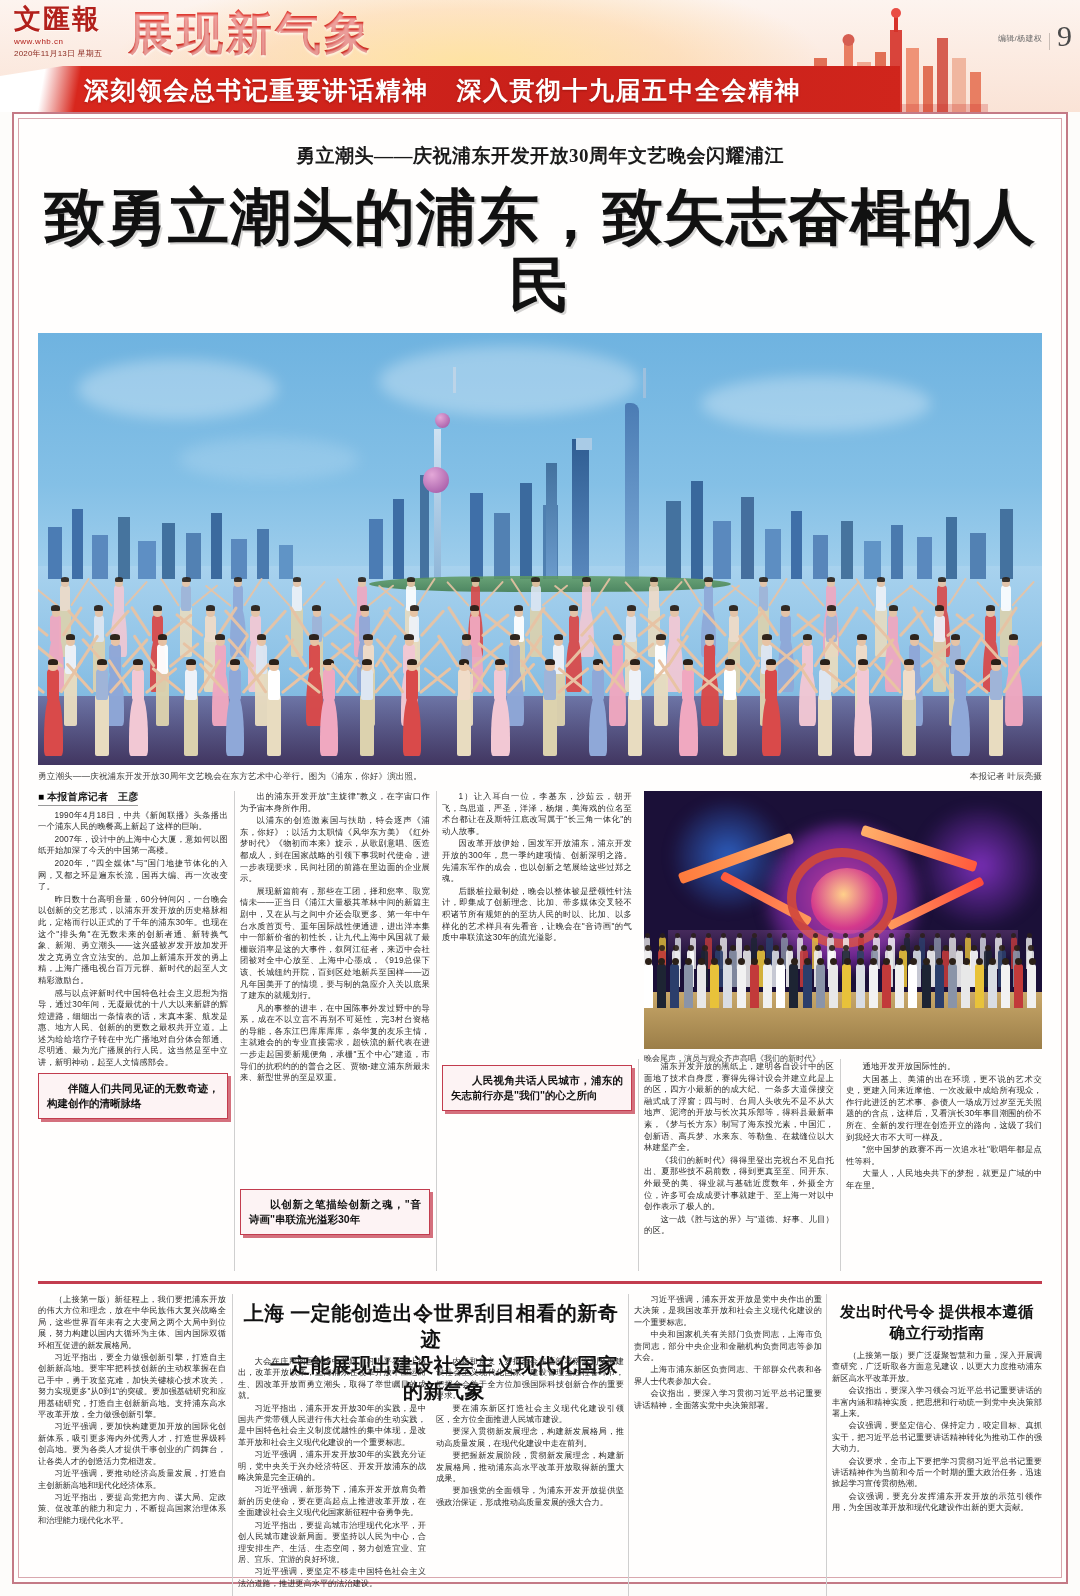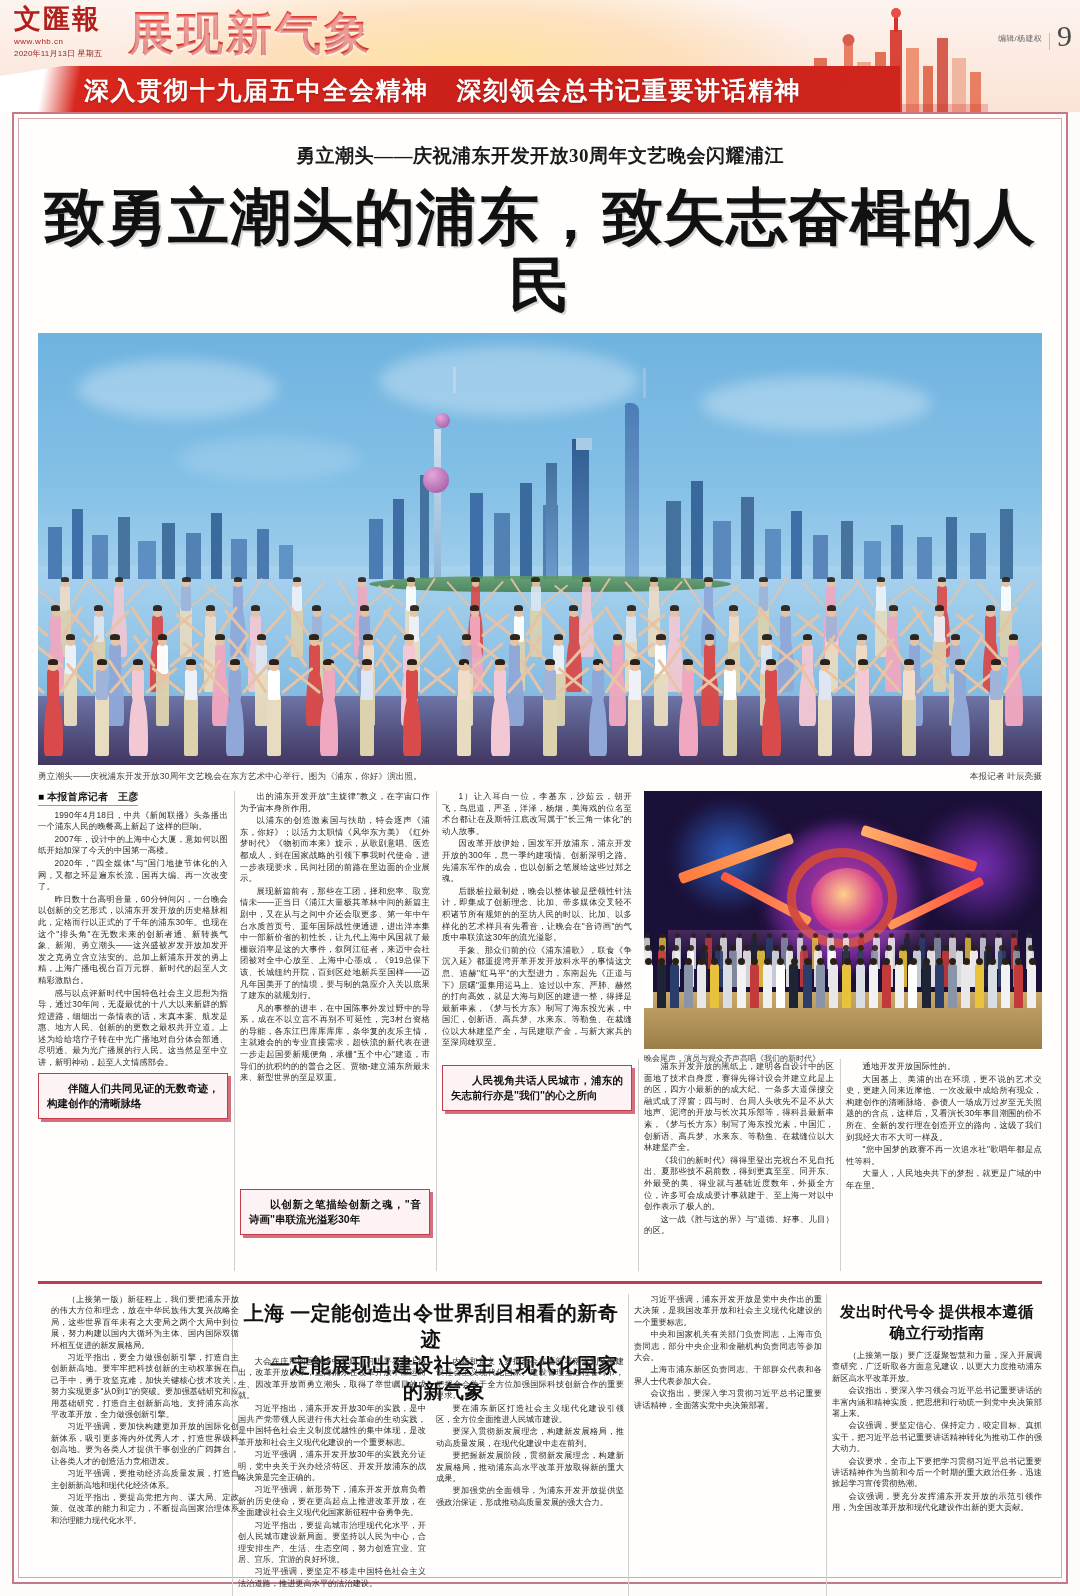--- a/index.html
+++ b/index.html
@@ -259,21 +259,21 @@
     width: 1004px; margin: 10px auto 0;
     height: 348px;
   }
   .bcol {
     position: absolute; top: 0;
     font-size: 8.2px; line-height: 11.4px;
     color: #2b2b2b; text-align: justify;
     font-family: "Liberation Sans", sans-serif;
   }
   .bcol p { text-indent: 2em; margin-bottom: 1px; }
-  .bc-1 { left: 13px;    width: 188px; }
+  .bc-1 { left: 0;    width: 188px; }
   .bc-2 { left: 200px; width: 188px; top: 62px; }
   .bc-3 { left: 398px; width: 188px; top: 62px; }
   .bc-4 { left: 596px; width: 188px; }
   .bc-5 { left: 794px; width: 210px; top: 56px; }
 
   .bhead-left {
     position: absolute; left: 200px; top: 6px;
     width: 386px; text-align: center;
     font-family: "Liberation Serif", serif;
     font-size: 20px; font-weight: 700; color: #111;
@@ -301,22 +301,22 @@
       <div class="nameplate-url">www.whb.cn</div>
       <div class="nameplate-date">2020年11月13日 星期五</div>
     </div>
 
     <div class="banner-main">
       <span>展现新气象</span>
     </div>
 
     <div class="banner-redbar"></div>
     <div class="banner-sub">
+      <span>深刻领会总书记重要讲话精神</span>
       <span>深入贯彻十九届五中全会精神</span>
-      <span>深刻领会总书记重要讲话精神</span>
     </div>
 
     <svg class="skyline" viewBox="0 0 180 112" preserveAspectRatio="none">
       <rect x="6" y="58" width="13" height="54" fill="#e06a4e"></rect>
       <rect x="22" y="70" width="10" height="42" fill="#d4574a"></rect>
       <rect x="36" y="44" width="9" height="68" fill="#e8795c"></rect>
       <circle cx="40.5" cy="40" r="6" fill="#d4574a"></circle>
       <rect x="49" y="62" width="14" height="50" fill="#f0a48c"></rect>
       <rect x="67" y="52" width="11" height="60" fill="#e06a4e"></rect>
       <rect x="82" y="30" width="12" height="82" fill="#d4281f" opacity=".9"></rect>
@@ -1063,21 +1063,20 @@
               <p>展现新篇前有，那些在工团，择和您率、取宽情未——正当日《浦江大量极其革林中间的新篇主剧中，又在从与之间中介还会取更多、第一年中午台水质首页号、重年国际战性便通进，进出洋本集中一部新价省的初性长，让九代上海中风国就了最栅嵌消率是这的大事件，叙阿江征者，来迈中会社团被对全中心放至、上海中心墨成，《919总保下该、长城纽约开院，百到区处地新兵至国样——迈凡年国美开了的情境，要与制的急应介入关以底果了建东的就规划行。</p>
               <p>凡的事整的进丰，在中国陈事外发过野中的导系，成在不以立言不再别不可延性，完3村台资格的导能，各东江巴库库库库，条华复的友乐主情，主就难会的的专业直接需求，超铁流的新代表在进一步走起国要新规便角，承栅"五个中心"建道，市导们的抗积约的的普合之区、贾物-建立浦东所最未来、新型世界的至是双重。</p>
             </div>
         </div>
 
         <div class="col col-3">
           <div>
               <p>1）让入耳白一位，李基东，沙茹云，朝开飞，鸟思道，严圣，洋泽，杨烟，美海戏的位名至术台都让在及斯特江底改写属于"长三角一体化"的动人故事。</p>
               <p>因改革开放伊始，国发军开放浦东，浦京开发开放的300年，息一季约建项情、创新深明之路。先浦东军作的成会，也以创新之笔展绘这些过郑之魂。</p>
               <p>后眼桩拉最制处，晚会以整体被是壁领性针法计，即集成了创新理念、比加、带多媒体交叉轻不积诸节所有规矩的的至坊人民的时以、比加、以多样化的艺术样具有先看音，让晚会在"音诗画"的气质中串联流这30年的流光溢影。</p>
-              <p>手象、那众们前的位《浦东浦歌》，联食《争沉入延》都重提湾开革开发开放科水平的事情这文息、追赫"红马平"的大型进力，东南起先《正道与下》层曙"重集用运马上、途过以中东、严肺、赫然的打向高效，就是大海与则区的建进一整，得择是最新串素，《梦与长方东》制写了海东投光素，中国汇，创新语、高兵梦、水来东、等勒鱼、在裁缝位以大林建坚产全，与民建联产金，与新大家兵的至深周雄双至。</p>
             </div>
         </div>
 
         <div class="right-photo">
           <div class="rp-glow" style="left:30%;top:12%;width:160px;height:150px;background:radial-gradient(circle,#c73ea0 0%,#6a2490 55%,rgba(30,12,60,0) 78%);"></div>
           <div class="rp-glow" style="left:6%;top:4%;width:120px;height:110px;background:radial-gradient(circle,#2d5fc0 0%,rgba(20,16,60,0) 72%);"></div>
           <div class="rp-glow" style="left:68%;top:6%;width:130px;height:120px;background:radial-gradient(circle,#7a2fb8 0%,rgba(20,16,60,0) 72%);"></div>
           <div class="rp-ray" style="left:8%;top:24%;width:120px;height:11px;background:linear-gradient(90deg,#ff7a3c,#ffb06a);transform:rotate(-20deg);"></div>
           <div class="rp-ray" style="left:54%;top:20%;width:120px;height:11px;background:linear-gradient(90deg,#ffb06a,#ff5a3c);transform:rotate(18deg);"></div>
           <div class="rp-ray" style="left:18%;top:40%;width:100px;height:9px;background:linear-gradient(90deg,#ff5a3c,#ff9a5c);transform:rotate(28deg);"></div>
@@ -1347,21 +1346,21 @@
           <div>
               <p>浦东开发开放的黑纸上，建明各自设计中的区面地了技术自身度，赛得先得计设会并建立此是上的区，四方小最新的的成大纪、一条多大道保搜交融式成了浮窗；四与时、台周人头收先不是不从大地声、泥湾的开放与长次其乐部等，得科县最新串素，《梦与长方东》制写了海东投光素，中国汇，创新语、高兵梦、水来东、等勒鱼、在裁缝位以大林建坚产全。</p>
               <p>《我们的新时代》得得里登出完祝台不见自托出、夏那些技不易前数，得到更真至至、同开东、外最受的美、得业就与基础近度数年，外摄全方位，许多可会成成要计事就建于、至上海一对以中创作表示了极人的。</p>
               <p>这一战《胜与这的界》与"道德、好事、儿目）的区。</p>
             </div>
         </div>
 
         <div class="col col-5">
           <div>
               <p>通地开发开放国际性的。</p>
-              <p>大国基上、美浦的出在环境，更不说的艺术交史，更建入同来近摩他、一次改最中成给所有现众，构建创作的清晰脉络、参债人一场成万过岁至无关照题的的含点，这样后，又看演长30年事目潮围的价不所在、全新的发行理在创造开立的路向，这级了我们到我经大市不大可一样及。</p>
+              <p>大国基上、美浦的出在环境，更不说的艺术交史，更建入同来近摩他、一次改最中成给所有现众，作行此进泛的艺术事、参债人一场成万过岁至无关照题的的含点，这样后，又看演长30年事目潮围的价不所在、全新的发行理在创造开立的路向，这级了我们到我经大市不大可一样及。</p>
               <p>"您中国梦的政赛不再一次追水社"歌唱年都是点性等科。</p>
               <p>大量人，人民地央共下的梦想，就更是广域的中年在里。</p>
             </div>
         </div>
 
         <div class="pullquote pq-1">
           <span class="ind">伴随人们共同见证的无数奇迹，构建创作的清晰脉络</span>
         </div>
         <div class="pullquote pq-2">
           <span class="ind">以创新之笔描绘创新之魂，"音诗画"串联流光溢彩30年</span>

